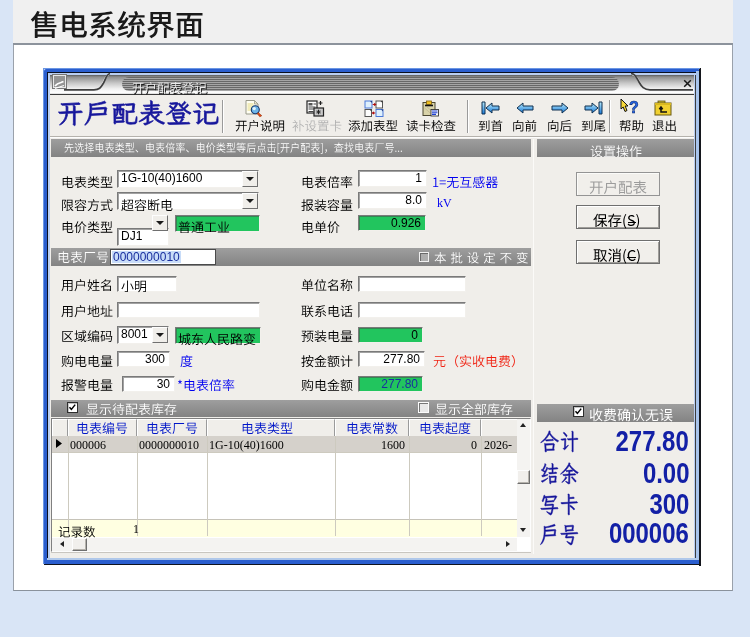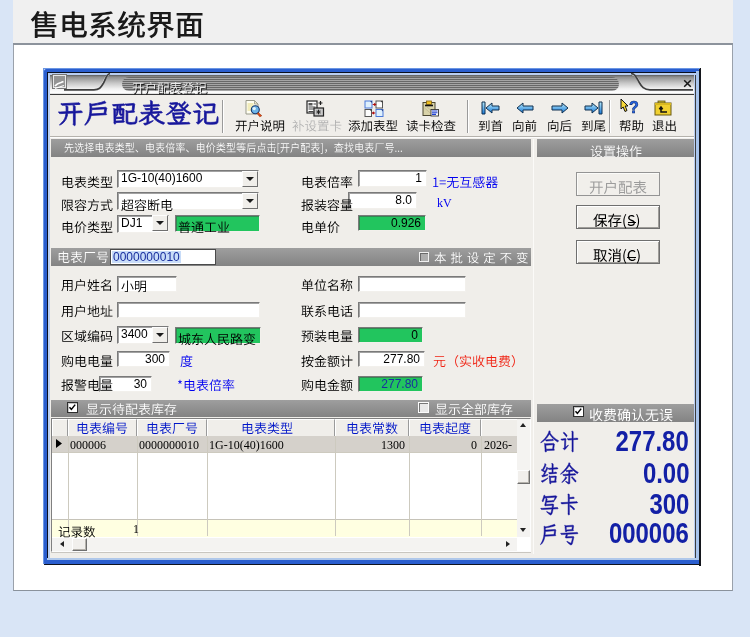--- a/index.html
+++ b/index.html
@@ -173,40 +173,40 @@
 <div class="strip" style="left:51px;top:248px;width:480px;height:18px"></div>
 <div class="strip" style="left:51px;top:400px;width:480px;height:17px"></div>
 <div class="strip" style="left:537px;top:404px;width:157px;height:18px"></div>
 
 <div class="inp" style="left:117px;top:170px;width:142px;height:18px">1G-10(40)1600</div>
 <div class="cmbbtn" style="left:242px;top:171px;width:16px;height:16px"></div>
 <div class="inp rt" style="left:358px;top:170px;width:69px;height:17px">1</div>
 
 <div class="inp" style="left:117px;top:192px;width:142px;height:18px"></div>
 <div class="cmbbtn" style="left:242px;top:193px;width:16px;height:16px"></div>
-<div class="inp rt" style="left:348px;top:192px;width:69px;height:17px">8.0</div>
+<div class="inp rt" style="left:358px;top:192px;width:69px;height:17px">8.0</div>
 <div class="cell" style="left:437px;top:196px;color:#0000f0">kV</div>
 
-<div class="inp" style="left:117px;top:215px;width:52px;height:18px">DJ1</div>
+<div class="inp" style="left:117px;top:228px;width:52px;height:18px">DJ1</div>
 <div class="cmbbtn" style="left:152px;top:215px;width:16px;height:16px"></div>
 <div class="inp blu" style="left:175px;top:215px;width:85px;height:17px"></div>
 <div class="inp blu rt" style="left:358px;top:215px;width:68px;height:16px;color:#000">0.926</div>
 
 <div class="abs" style="left:110px;top:249px;width:106px;height:16px;background:#fff;border:1px solid #4a4a4a">
     <span style="position:absolute;left:1px;top:1px;height:12px;background:#c8dcf8;font-family:'Liberation Sans',sans-serif;font-size:12px;line-height:12px;color:#1a2f9e;padding:0 1px">0000000010</span>
   </div>
 <div class="cb cbg" style="left:419px;top:252px;width:10px;height:10px"></div>
 
 <div class="inp" style="left:117px;top:276px;width:60px;height:16px"></div>
 <div class="inp" style="left:117px;top:302px;width:143px;height:16px"></div>
-<div class="inp" style="left:117px;top:326px;width:52px;height:18px">3400</div>
+<div class="inp" style="left:117px;top:326px;width:52px;height:18px">8001</div>
 <div class="cmbbtn" style="left:152px;top:327px;width:16px;height:16px"></div>
 <div class="inp blu" style="left:175px;top:327px;width:86px;height:17px"></div>
 <div class="inp rt" style="left:117px;top:351px;width:53px;height:16px">300</div>
-<div class="inp rt" style="left:99px;top:376px;width:53px;height:16px">30</div>
+<div class="inp rt" style="left:122px;top:376px;width:53px;height:16px">30</div>
 
 <div class="inp" style="left:358px;top:276px;width:108px;height:16px"></div>
 <div class="inp" style="left:358px;top:302px;width:108px;height:16px"></div>
 <div class="inp blu rt" style="left:358px;top:327px;width:65px;height:16px">0</div>
 <div class="inp rt" style="left:358px;top:351px;width:67px;height:16px">277.80</div>
 <div class="inp blu rt" style="left:358px;top:376px;width:65px;height:16px;color:#1b2f9e">277.80</div>
 
 <div class="cb" style="left:67px;top:402px">
     <svg width="9" height="9" style="margin:0">
       <path d="M1.5,4.2 L3.4,6.4 L7.2,1.6" stroke="#000" stroke-width="1.5" fill="none"></path>
@@ -230,21 +230,21 @@
 <div class="gv" style="left:68px;height:100px"></div>
 <div class="gv" style="left:137px;height:100px"></div>
 <div class="gv" style="left:207px;height:100px"></div>
 <div class="gv" style="left:335px;height:100px"></div>
 <div class="gv" style="left:409px;height:100px"></div>
 <div class="gv" style="left:481px;height:100px"></div>
 <div class="abs" style="left:52px;top:452px;width:465px;height:1px;background:#cdcabf"></div>
 <div class="cell" style="left:70px;top:438px">000006</div>
 <div class="cell" style="left:139px;top:438px">0000000010</div>
 <div class="cell" style="left:209px;top:438px">1G-10(40)1600</div>
-<div class="cell" style="left:335px;top:438px;width:70px;text-align:right">1300</div>
+<div class="cell" style="left:335px;top:438px;width:70px;text-align:right">1600</div>
 <div class="cell" style="left:409px;top:438px;width:68px;text-align:right">0</div>
 <div class="cell" style="left:484px;top:438px">2026-</div>
 <div class="cell" style="left:133px;top:522px">1</div>
 
 <div class="abs" style="left:517px;top:419px;width:13px;height:118px;background:#f4f3f1"></div>
 
 <div class="arr" style="left:520px;top:423px;border-bottom:4px solid #222;border-top:none"></div>
 
 <div class="arr" style="left:520px;top:528px;border-top:4px solid #222;border-bottom:none"></div>
 <div class="sbtn" style="left:517px;top:470px;height:14px"></div>

